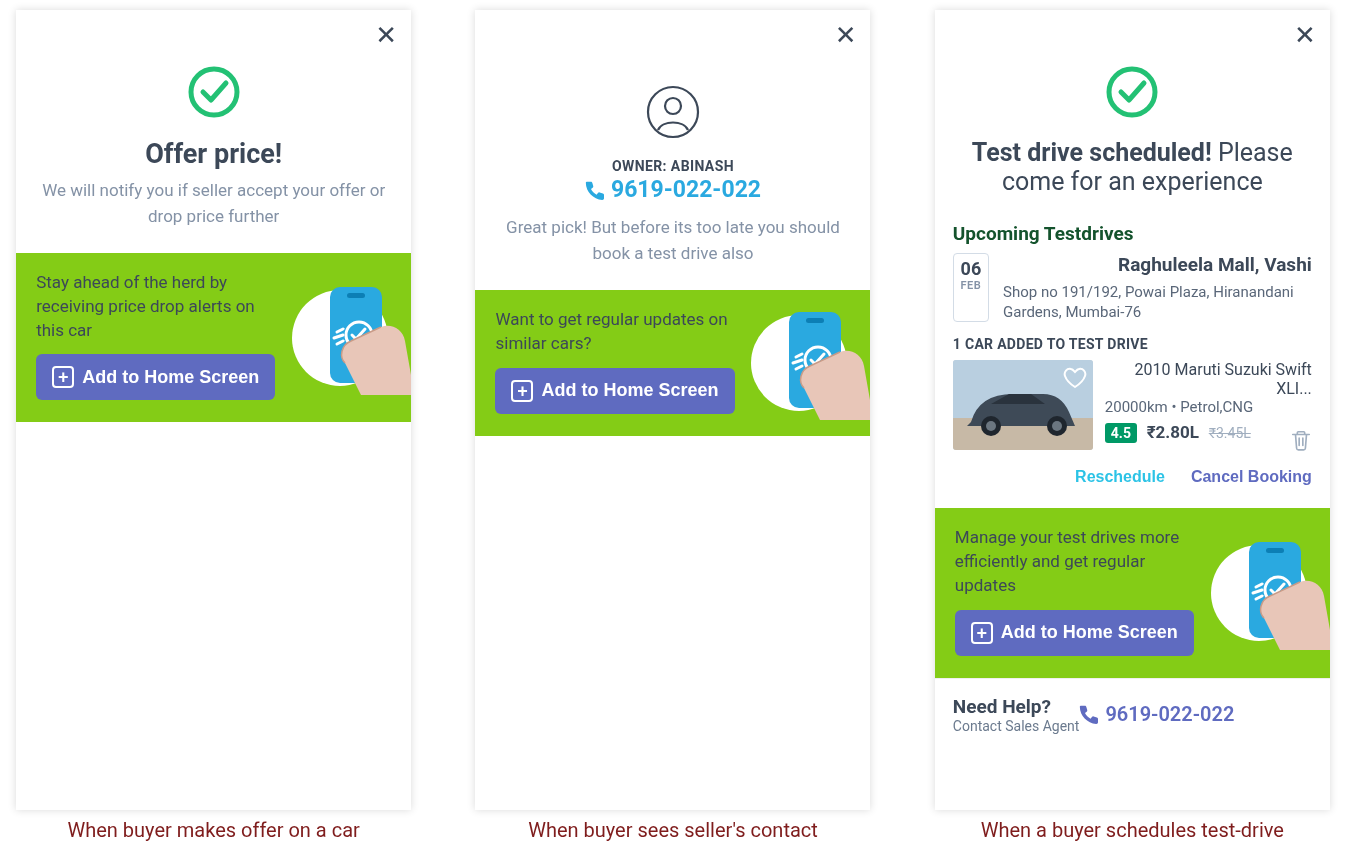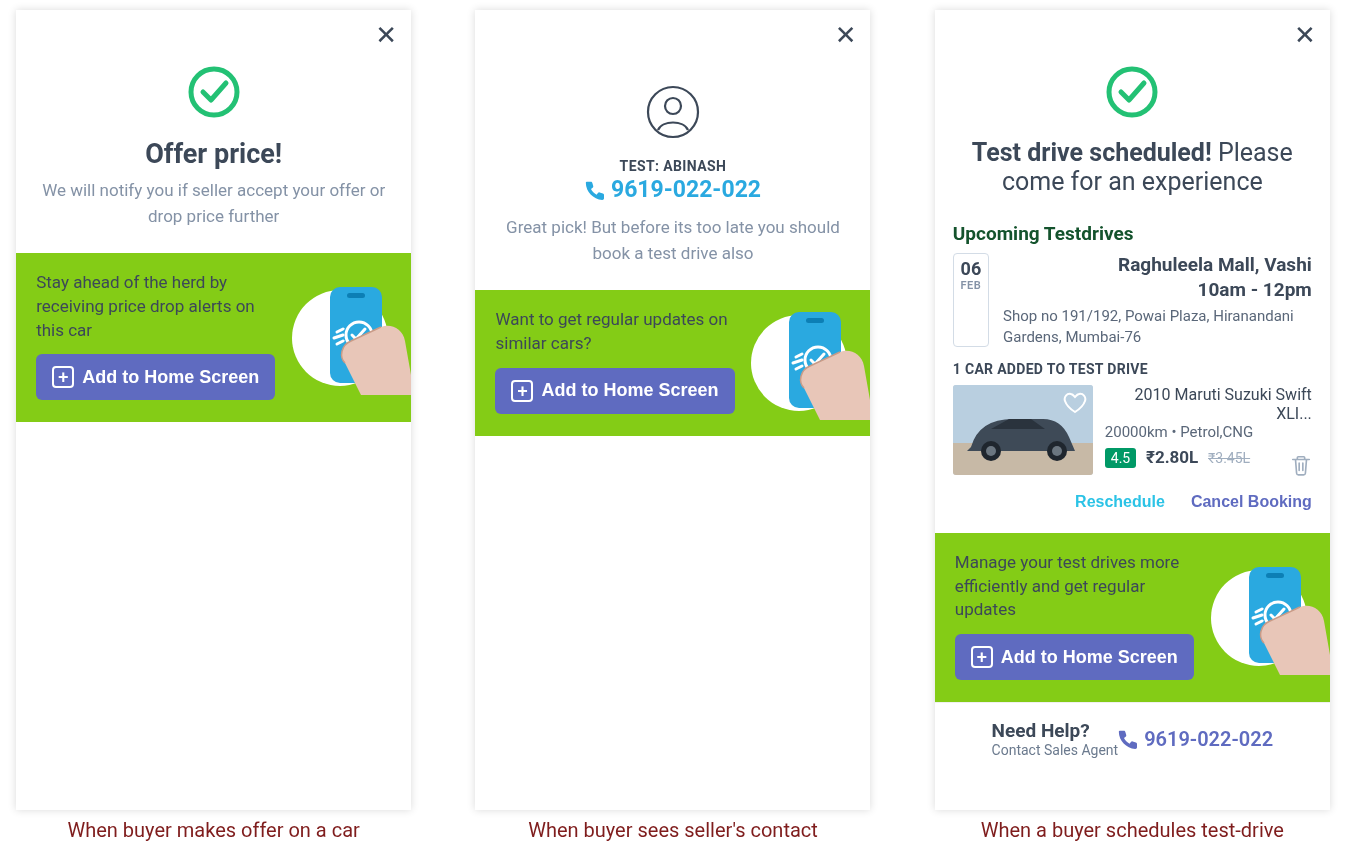--- a/index.html
+++ b/index.html
@@ -83,35 +83,35 @@
 }
 .date-box .mon { font-size: 11px; font-weight: 600; color: #8492a6; letter-spacing: 0.6px; }
 .loc-row { display: flex; gap: 14px; margin-bottom: 14px; }
 .loc-title { font-size: 19px; font-weight: 700; color: #3c4858; line-height: 1.3; text-align: right; }
 .loc-addr { font-size: 15px; color: #5a6779; line-height: 1.35; margin-top: 4px; }
 .count-title { font-size: 14px; font-weight: 700; color: #3c4858; letter-spacing: 0.3px; margin-bottom: 8px; }
 .car-row { display: flex; gap: 12px; align-items: flex-start; }
 .car-thumb { width: 140px; height: 90px; background: #ccd4db; border-radius: 3px; position: relative; overflow: hidden; }
 .car-meta { flex: 1; font-size: 15px; color: #5a6779; }
 .car-title { font-size: 16px; color: #3c4858; text-align: right; }
-.rating-badge { background: #009966; color: #fff; font-size: 14px; font-weight: 400; padding: 2px 6px; border-radius: 3px; display: inline-block; }
+.rating-badge { background: #009966; color: #fff; font-size: 14px; font-weight: 700; padding: 2px 6px; border-radius: 3px; display: inline-block; }
 .price { font-size: 17px; font-weight: 700; color: #3c4858; margin-left: 6px; }
 .oldprice { font-size: 14px; color: #a0aebf; text-decoration: line-through; margin-left: 6px; }
 .trash { position: absolute; right: 18px; margin-top: -22px; background: none; border: none; cursor: pointer; color: #a0aebf; }
 .action-row { display: flex; justify-content: flex-end; gap: 26px; padding: 18px 0 16px; }
 .link-btn { background: none; border: none; font-size: 16px; font-weight: 600; cursor: pointer; }
 .link-btn.cyan { color: #2cc3e6; }
 .link-btn.purple { color: #5f6bc0; }
 
 .help-bar {
   border-top: 1px solid #f0f0f0;
   padding: 16px 18px;
   display: flex;
   align-items: center;
-  justify-content: center;
+  justify-content: flex-start;
 }
 .help-title { font-size: 19px; font-weight: 700; color: #3c4858; }
 .help-sub { font-size: 14px; color: #6b7a8e; }
 .help-phone { font-size: 20px; font-weight: 600; color: #5f6bc0; display: inline-flex; align-items: center; gap: 6px; }
 </style>
 </head>
 <body>
 
 <svg width="0" height="0" style="position:absolute">
   <defs>
@@ -177,21 +177,21 @@
   <div class="caption">When buyer makes offer on a car</div>
 </div>
 
 <div class="screen-wrap">
   <div class="screen">
     <button class="close-x">✕</button>
     <div class="topsec" style="padding-top:74px">
       <svg class="avatar-icon" viewBox="0 0 56 56">
           <use href="#person-circle"></use>
         </svg>
-      <div class="small-label">TEST: ABINASH</div>
+      <div class="small-label">OWNER: ABINASH</div>
       <a class="phone-big">
         <svg width="20" height="20" viewBox="0 0 24 24" fill="#2aa9e0">
             <use href="#phone-ico"></use>
           </svg>
         <span>9619-022-022</span>
       </a>
       <div class="sub">Great pick! But before its too late you should book a test drive also</div>
     </div>
     <div class="promo">
       <div>
@@ -223,21 +223,20 @@
 
     <div class="tdc">
       <div class="sect-title">Upcoming Testdrives</div>
       <div class="loc-row">
         <div class="date-box">
           <div>06</div>
           <div class="mon">FEB</div>
         </div>
         <div>
           <div class="loc-title">Raghuleela Mall, Vashi</div>
-          <div class="loc-title">10am - 12pm</div>
           <div class="loc-addr">Shop no 191/192, Powai Plaza, Hiranandani Gardens, Mumbai-76</div>
         </div>
       </div>
 
       <div class="count-title">1 CAR ADDED TO TEST DRIVE</div>
       <div class="car-row">
         <div class="car-thumb">
           <svg viewBox="0 0 140 90" width="140" height="90">
             <rect width="140" height="58" fill="#b9cfe0"></rect>
             <rect y="58" width="140" height="32" fill="#c7b9a6"></rect>

